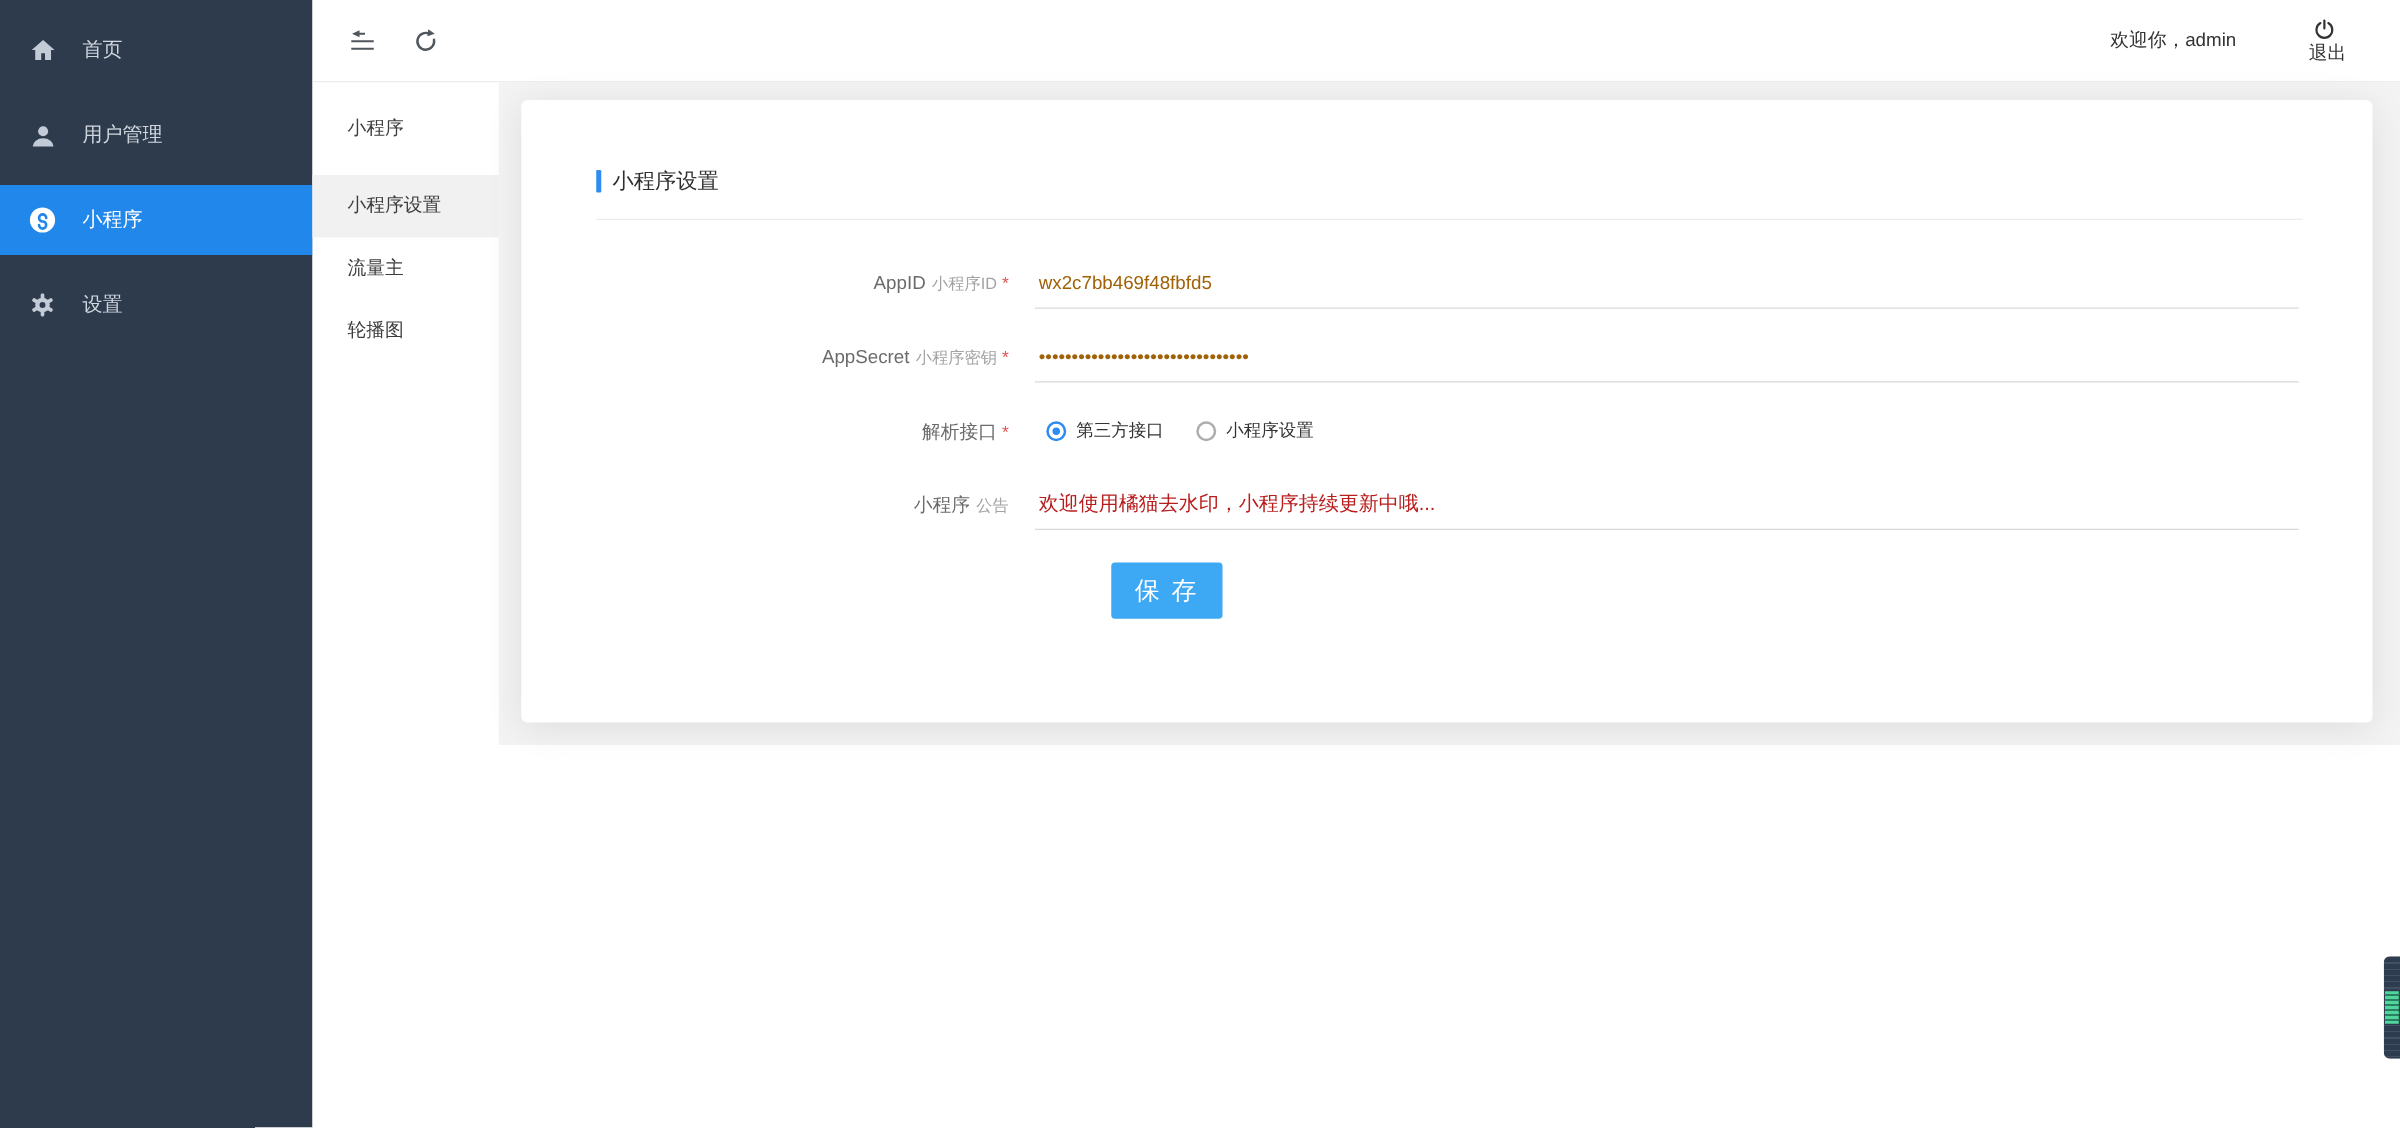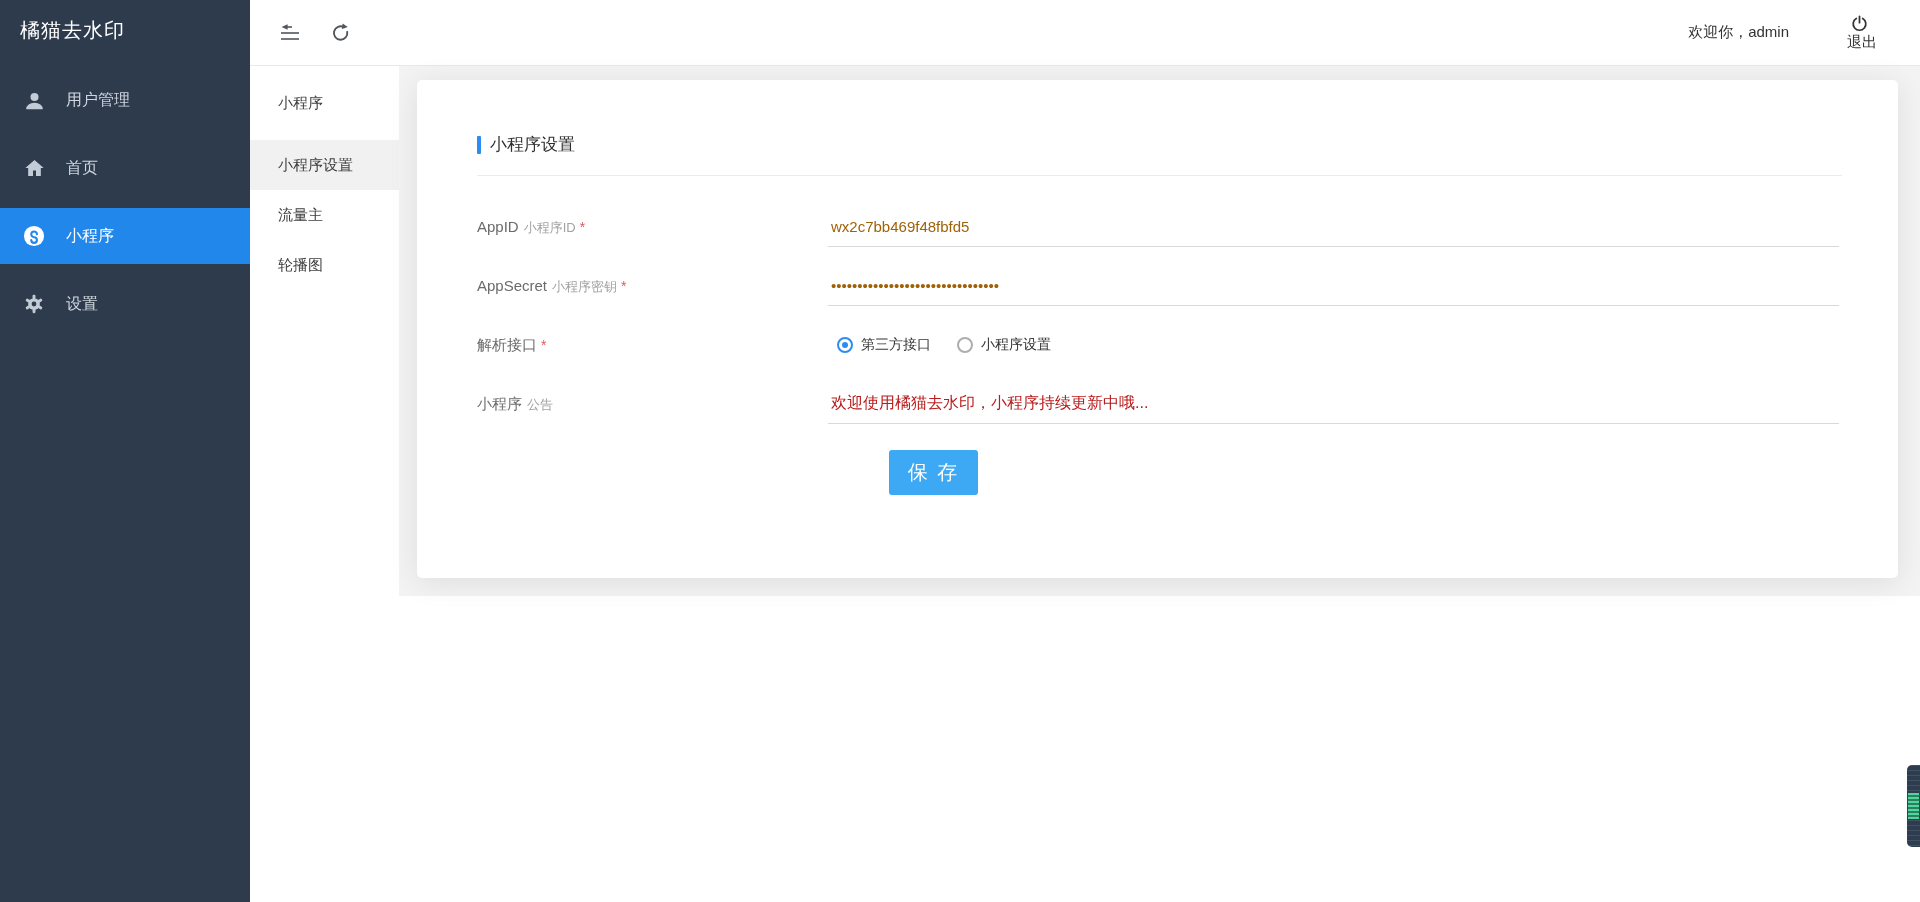--- a/index.html
+++ b/index.html
@@ -33,21 +33,21 @@
   
   .content-bg { position:absolute; left:399px; top:66px; width:1521px; height:530px; background:#f3f3f4; }
   .card { position:absolute; left:417px; top:80px; width:1481px; height:498px; background:#fff; border-radius:5px; box-shadow:0 4px 30px rgba(0,0,0,0.09); }
   .card-title { display:flex; align-items:center; margin:53px 56px 0 60px; }
   .title-bar { width:4px; height:18px; background:#2d8cf0; border-radius:1px; margin-right:9px; }
   .title-text { font-size:17px; color:#2f2f2f; }
   .card-divider { height:1px; background:#ececec; margin:19px 56px 0 60px; }
 
   .form { margin-top:31px; }
   .frow { display:flex; align-items:center; height:40px; margin-bottom:19px; padding-left:60px; }
-  .flabel { width:330px; white-space:nowrap; }
+  .flabel { width:330px; text-align:right; white-space:nowrap; }
   .flabel .lmain { font-size:15px; color:#6b6b6b; }
   .flabel .lsub { font-size:13px; color:#a3a3a3; margin-left:5px; }
   .flabel .lreq { font-size:14px; color:#e05656; margin-left:4px; }
   .fctrl { margin-left:21px; width:1011px; height:40px; position:relative; }
   .fctrl.underlined { border-bottom:1px solid #d9d9d9; }
   .fctrl input { width:100%; height:100%; border:none; outline:none; background:transparent; padding-left:3px; font-size:15px; color:#a16207; font-family:"Liberation Sans","DejaVu Sans",sans-serif; }
   .fctrl input.notice { font-size:16px; color:#b91c1c; }
   .radio-group { display:flex; align-items:center; height:40px; padding-left:9px; }
   .radio { width:16px; height:16px; border-radius:50%; position:relative; cursor:pointer; flex:none; }
   .radio.on { border:2px solid #2d8cf0; }
@@ -64,38 +64,37 @@
       background-image:repeating-linear-gradient(to bottom, #4fd69c 0 2px, #2e7f62 2px 4px); }
 
   svg { display:block; }
 </style>
 </head>
 <body>
 
 <div class="app">
 
   <aside class="sidebar">
-    <div class="logo">橘猫去水印</div>
     <nav class="nav">
+      <div class="nav-item">
+        <span class="nav-icon">
+          <svg width="21" height="20" viewBox="0 0 24 24">
+              <path d="M12 2.5 L23 12 h-3.4 v9.5 h-5.8 v-6.5 h-3.6 v6.5 H4.4 V12 H1 Z" fill="#c2cbd6"></path>
+            </svg>
+        </span>
+        <span>首页</span>
+      </div>
       <div class="nav-item">
         <span class="nav-icon">
           <svg width="21" height="21" viewBox="0 0 24 24">
               <circle cx="12" cy="8" r="4.6" fill="#c2cbd6"></circle>
               <path d="M2.5 22 a9.5 7.5 0 0 1 19 0 Z" fill="#c2cbd6"></path>
             </svg>
         </span>
         <span>用户管理</span>
-      </div>
-      <div class="nav-item">
-        <span class="nav-icon">
-          <svg width="21" height="20" viewBox="0 0 24 24">
-              <path d="M12 2.5 L23 12 h-3.4 v9.5 h-5.8 v-6.5 h-3.6 v6.5 H4.4 V12 H1 Z" fill="#c2cbd6"></path>
-            </svg>
-        </span>
-        <span>首页</span>
       </div>
       <div class="nav-item active">
         <span class="nav-icon">
           <svg width="22" height="22" viewBox="0 0 24 24">
             <circle cx="12" cy="12" r="11" fill="#ffffff"></circle>
             <path d="M9 16.4 a3.1 3.1 0 1 0 3.1 -3.1 a3.1 3.1 0 1 1 3.1 -3.1" fill="none" stroke="#2287ea" stroke-width="2.3" stroke-linecap="round"></path>
           </svg>
         </span>
         <span>小程序</span>
       </div>

